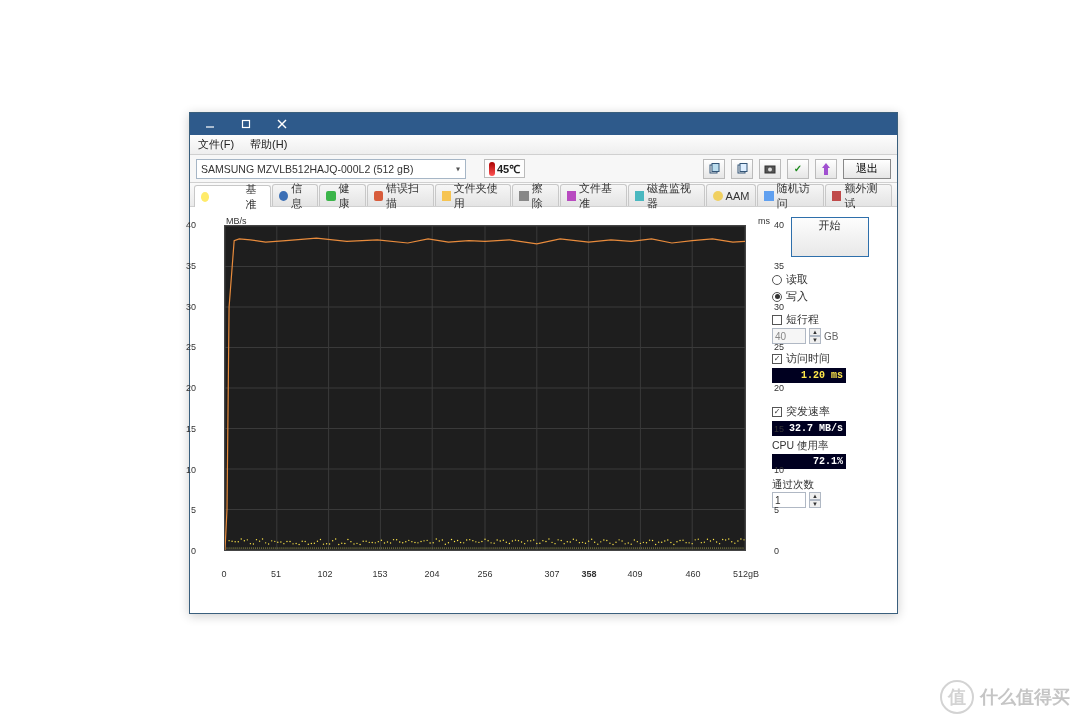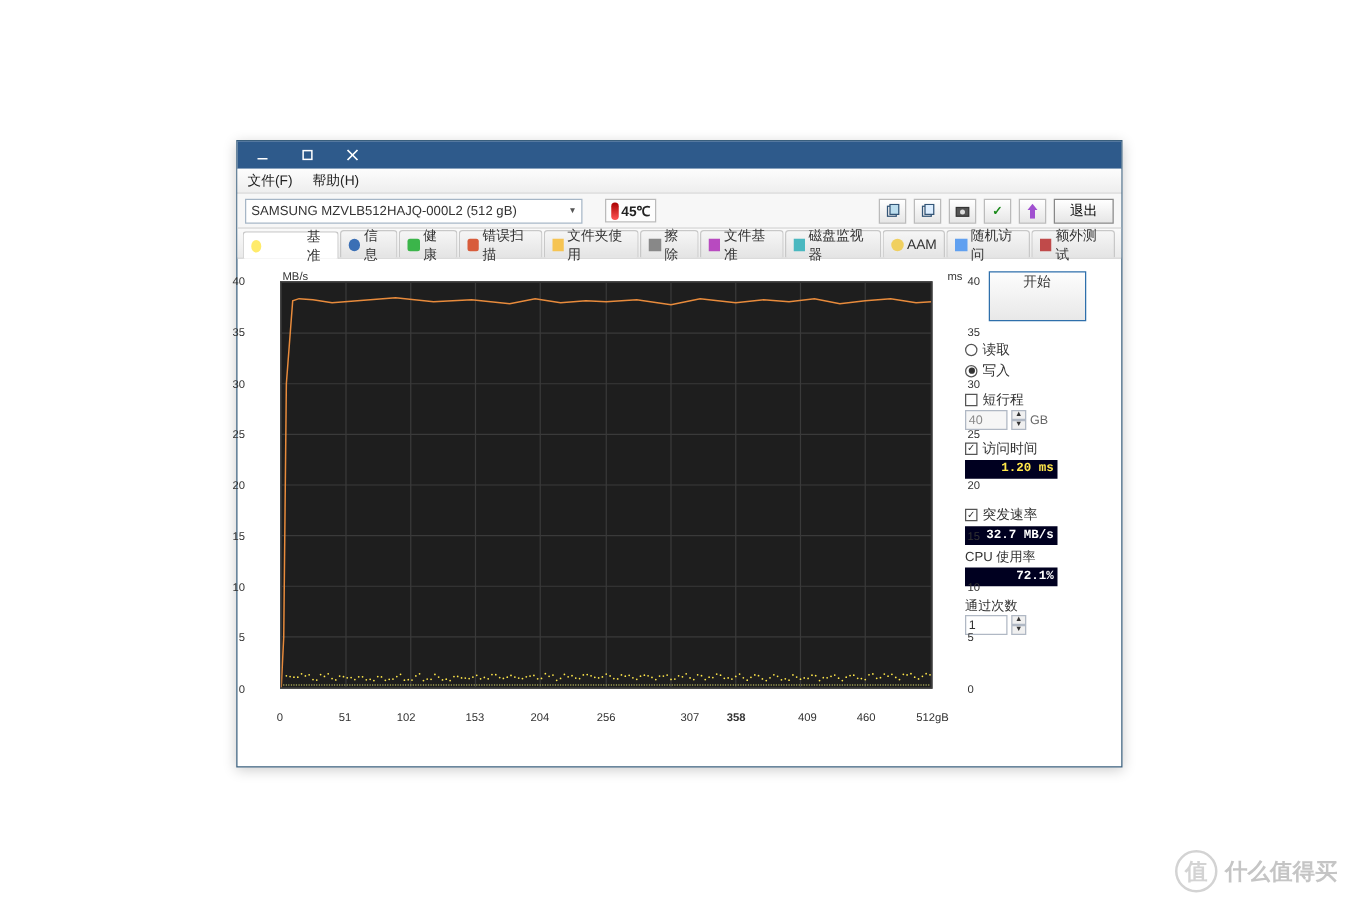--- a/index.html
+++ b/index.html
@@ -699,21 +699,21 @@
         </svg>
       <div class="axis-b" id="axis-b">
           <span style="left: 0px;">0</span>
           <span style="left: 51.9961px;">51</span>
           <span style="left: 101px;">102</span>
           <span style="left: 155.988px;">153</span>
           <span style="left: 207.984px; text-align: center;">204</span>
           <span style="left: 261px;">256</span>
           <span style="left: 309px; margin-left: 19px;">307</span>
           <span style="left: 364.992px; font-weight: bold;">358</span>
-          <span style="left: 422px;">409</span>
+          <span style="left: 411px;">409</span>
           <span style="left: 468.984px;">460</span>
           <span style="left: 522px;">512gB</span>
         </div>
     </div>
 
     <div class="side">
       <div class="start-btn">
           <span>开始</span>
         </div>
       <div class="group">

